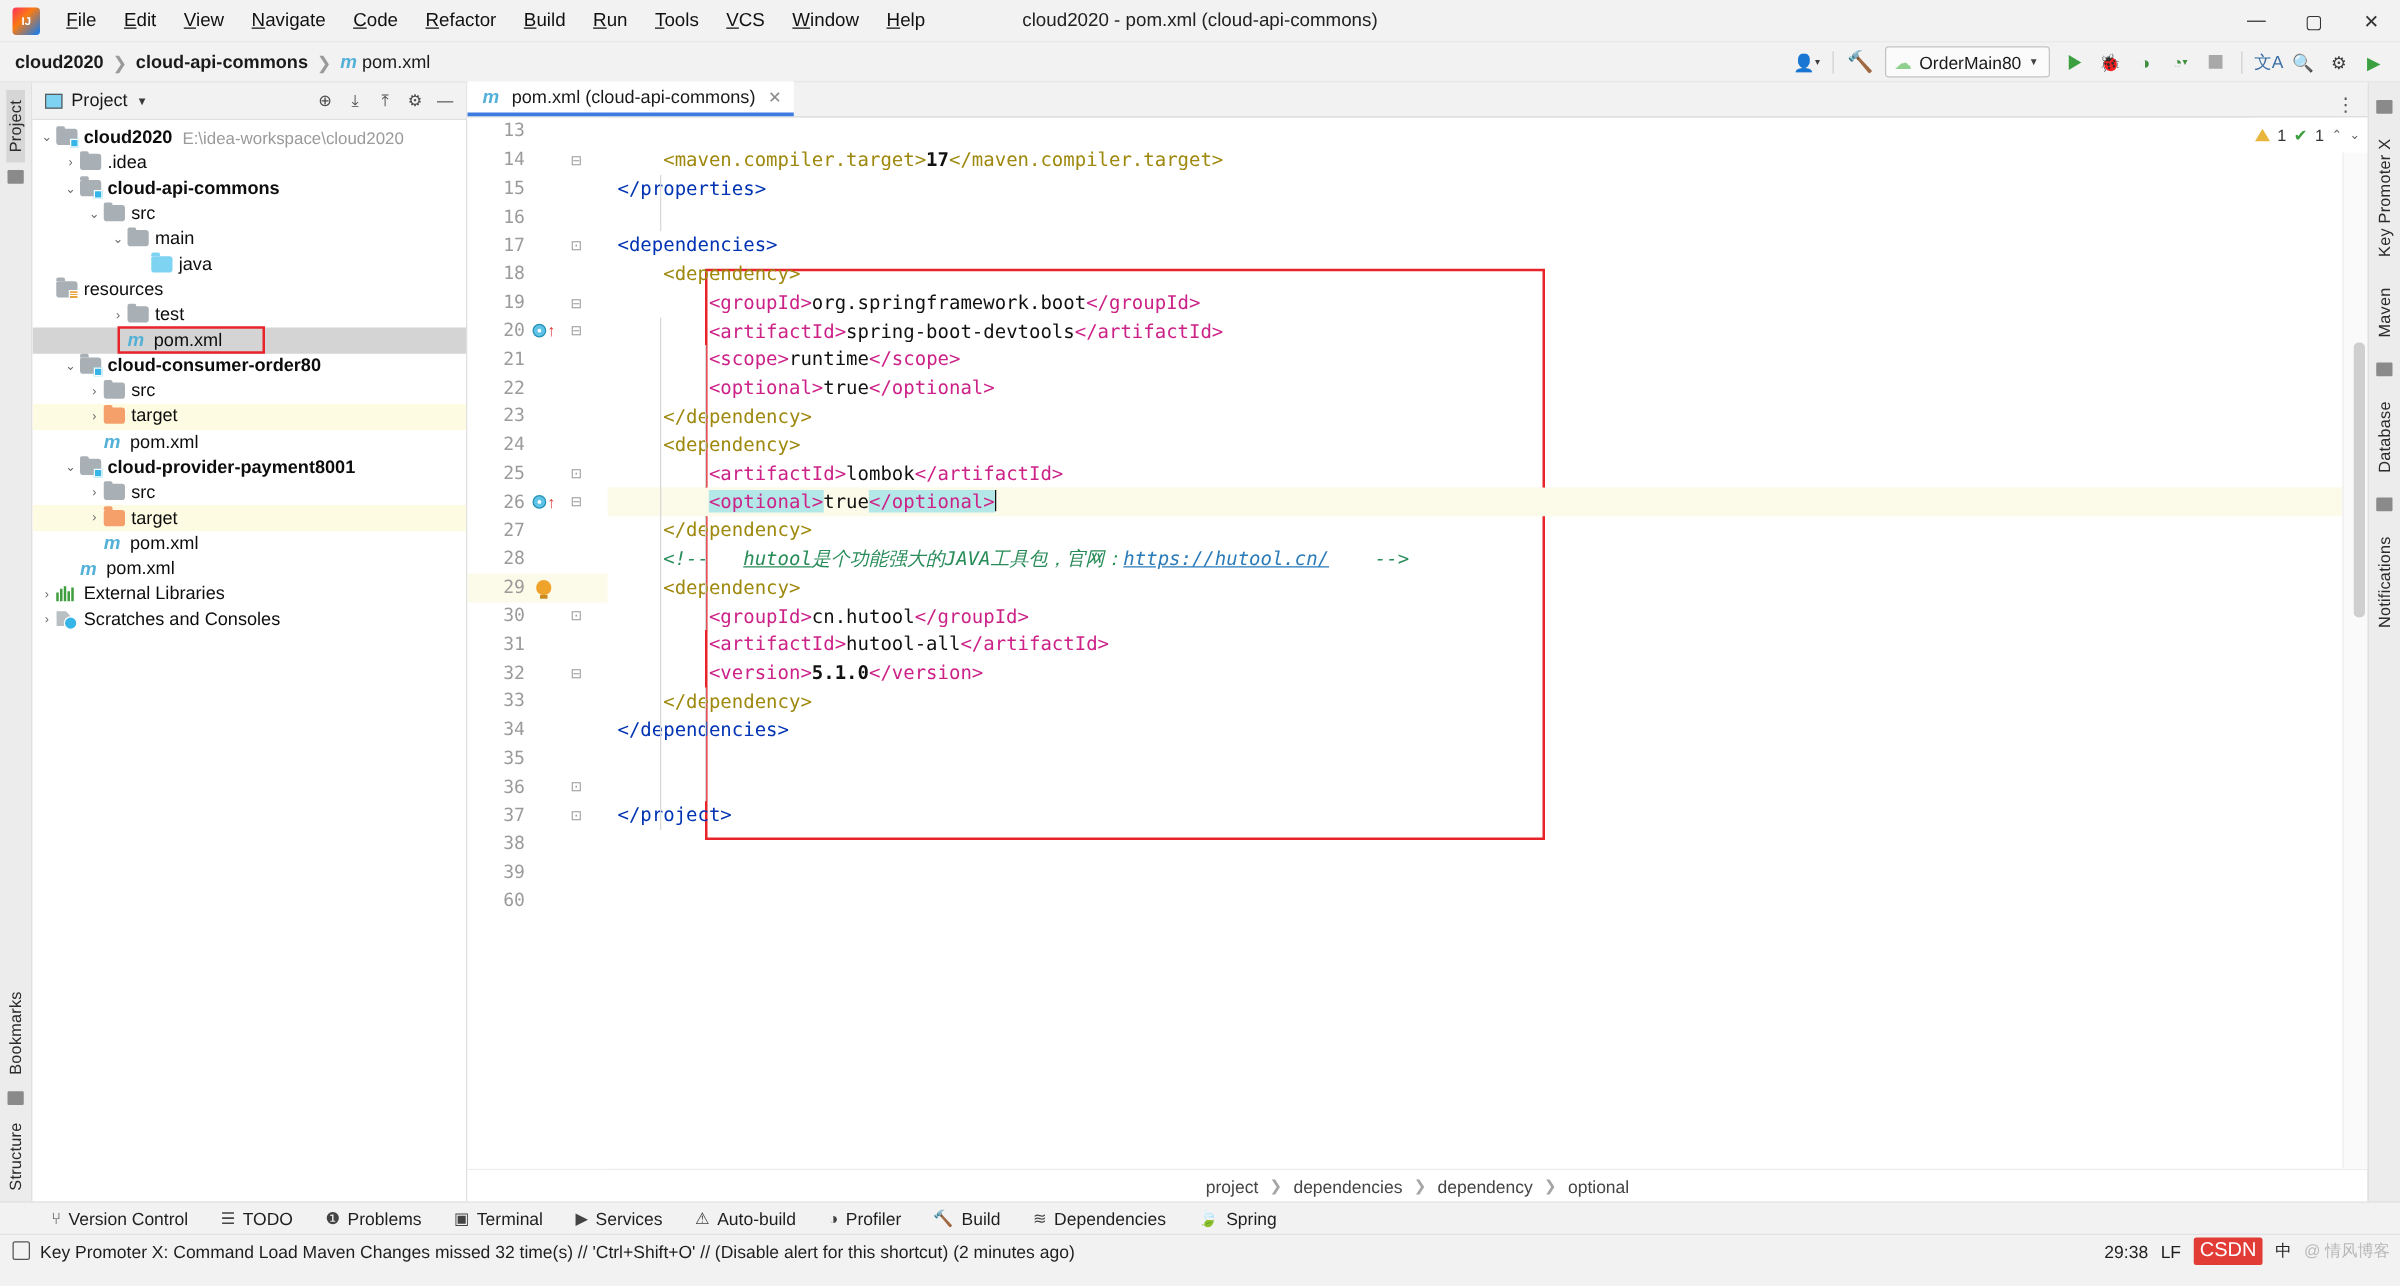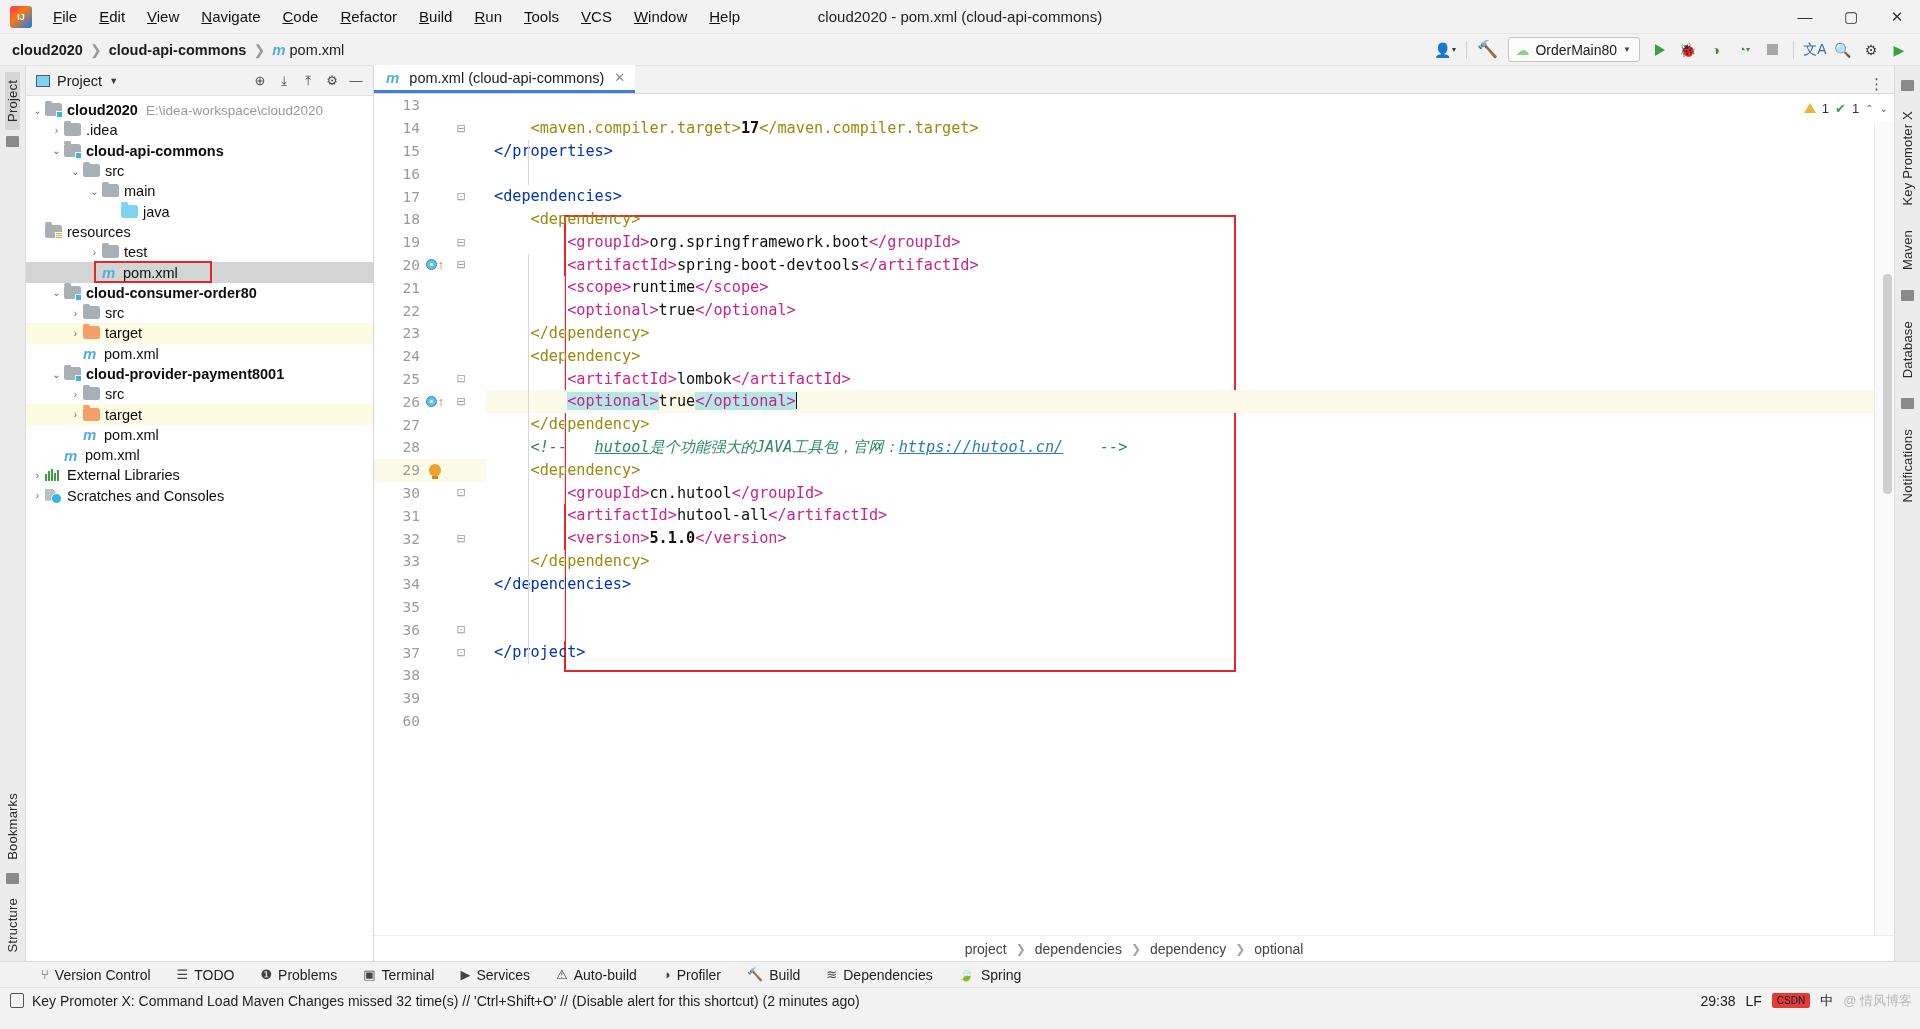--- a/index.html
+++ b/index.html
@@ -168,21 +168,21 @@
 
   
   .toolwin-bar { height:26px; background:#f2f2f2; display:flex; align-items:center;
     border-top:1px solid #dcdcdc; padding-left:28px; gap:0px; }
   .tw { display:flex; align-items:center; gap:6px; padding:0 13px; font-size:14px; color:#1e1e1e;}
   .tw-ico{ font-size:13px; color:#444; display:flex;align-items:center;}
   .statusbar { height:26px; background:#f2f2f2; display:flex; align-items:center;
     border-top:1px solid #e2e2e2; padding-left:10px; font-size:14px; color:#1e1e1e; }
   .sb-ico{ width:14px;height:15px;border:1.5px solid #555;border-radius:2px;margin-right:8px;flex:none;}
   .sb-right{ margin-left:auto; display:flex; align-items:center; gap:10px; padding-right:8px;}
-  .csdn { background:#e23c36; color:#0f172a; font-size:10px; padding:2px 5px; border-radius:2px; }
+  .csdn { background:#e23c36; color:#ffffff; font-size:16px; padding:2px 5px; border-radius:2px; }
   .wm { color:#b9b9b9; font-size:13px; }
   .ime { font-size:13px; color:#222; }
 </style>
 </head>
 <body>
 
 <div class="app">
 
   <div class="titlebar">
     <div class="ij-logo"></div>

